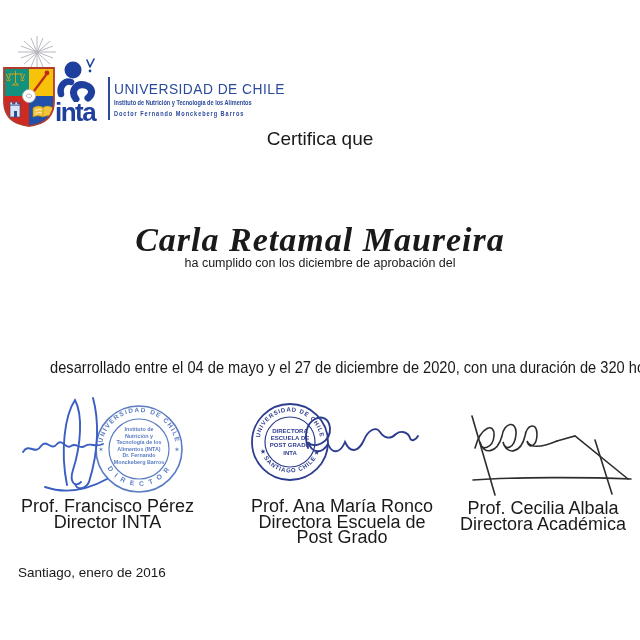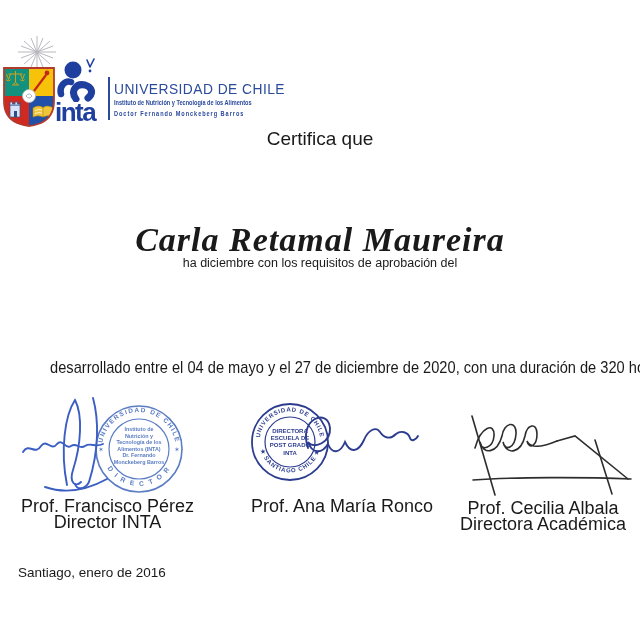--- a/index.html
+++ b/index.html
@@ -114,21 +114,21 @@
   <div class="abs" id="header-divider"></div>
 
   <div class="abs" id="uni-name">UNIVERSIDAD DE CHILE</div>
   <div class="abs" id="institute-line">Instituto de Nutrición y Tecnología de los Alimentos</div>
   <div class="abs" id="founder-line">Doctor Fernando Monckeberg Barros</div>
 
   <div class="abs center-line" id="certifica">Certifica que</div>
 
   <div class="abs center-line" id="recipient">Carla Retamal Maureira</div>
 
-  <div class="abs center-line" id="requisites">ha diciembre con los requisitos de aprobación del</div>
+  <div class="abs center-line" id="requisites">ha cumplido con los diciembre de aprobación del</div>
 
 
   <div class="abs center-line" id="duration">
     <span>desarrollado entre el 04 de mayo y el 27 de diciembre de 2020, con una duración de 320 horas</span>
   </div>
 
   <svg class="abs" style="left:15px;top:390px" width="200" height="112" viewBox="0 0 200 112">
 
     <g stroke="#5b7dc3" fill="none">
       <circle cx="124" cy="59" r="43" stroke-width="1.6"></circle>
@@ -202,20 +202,21 @@
       <path d="M150,42 L167,96"></path>
     </g>
   </svg>
 
   <div class="abs sig-caption" id="cap1">
     <div>Prof. Francisco Pérez</div>
     <div>Director INTA</div>
   </div>
   <div class="abs sig-caption" id="cap2">
     <div>Prof. Ana María Ronco</div>
+    <div>Directora Escuela de Post Grado</div>
   </div>
   <div class="abs sig-caption" id="cap3">
     <div>Prof. Cecilia Albala</div>
     <div>Directora  Académica</div>
   </div>
 
   <div class="abs" id="footer-date">Santiago, enero de 2016</div>
 
 </div>
 

